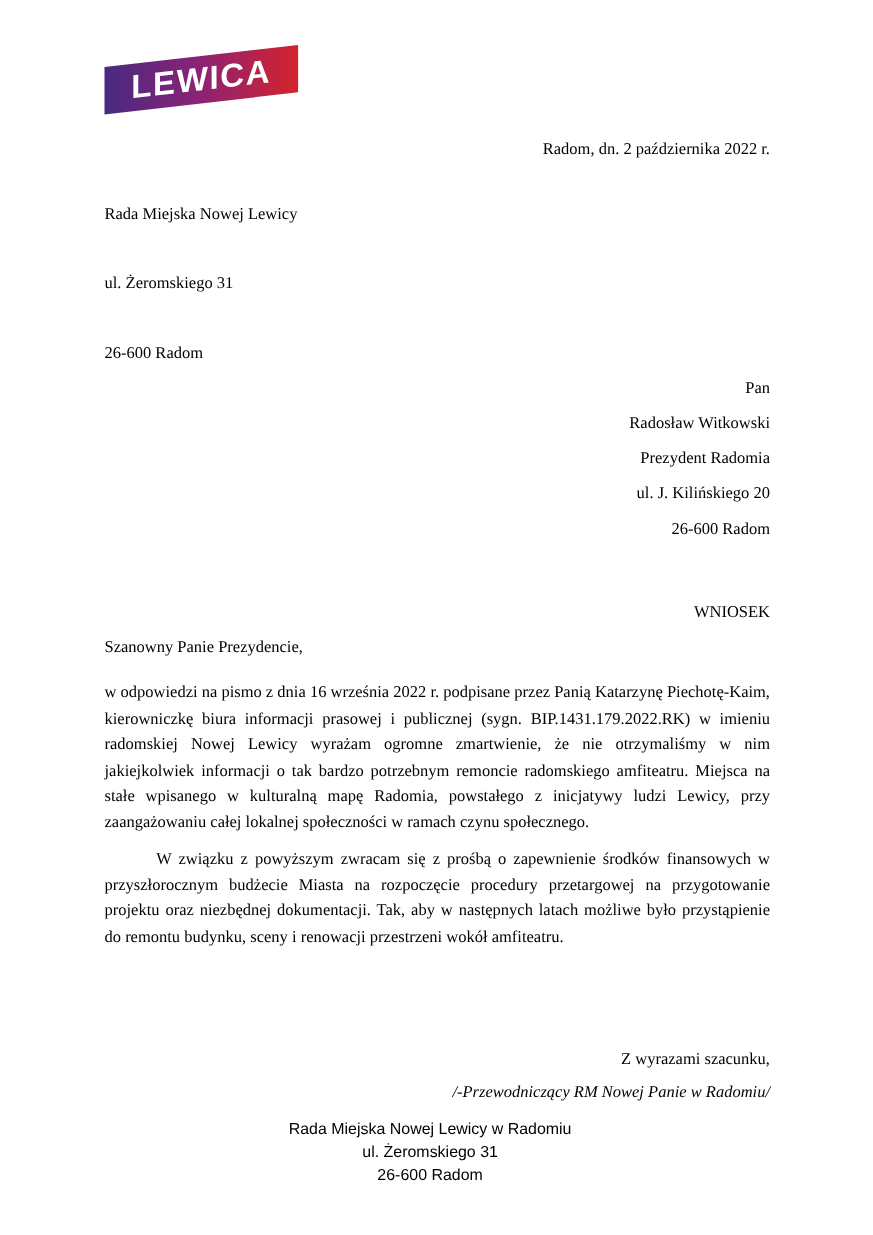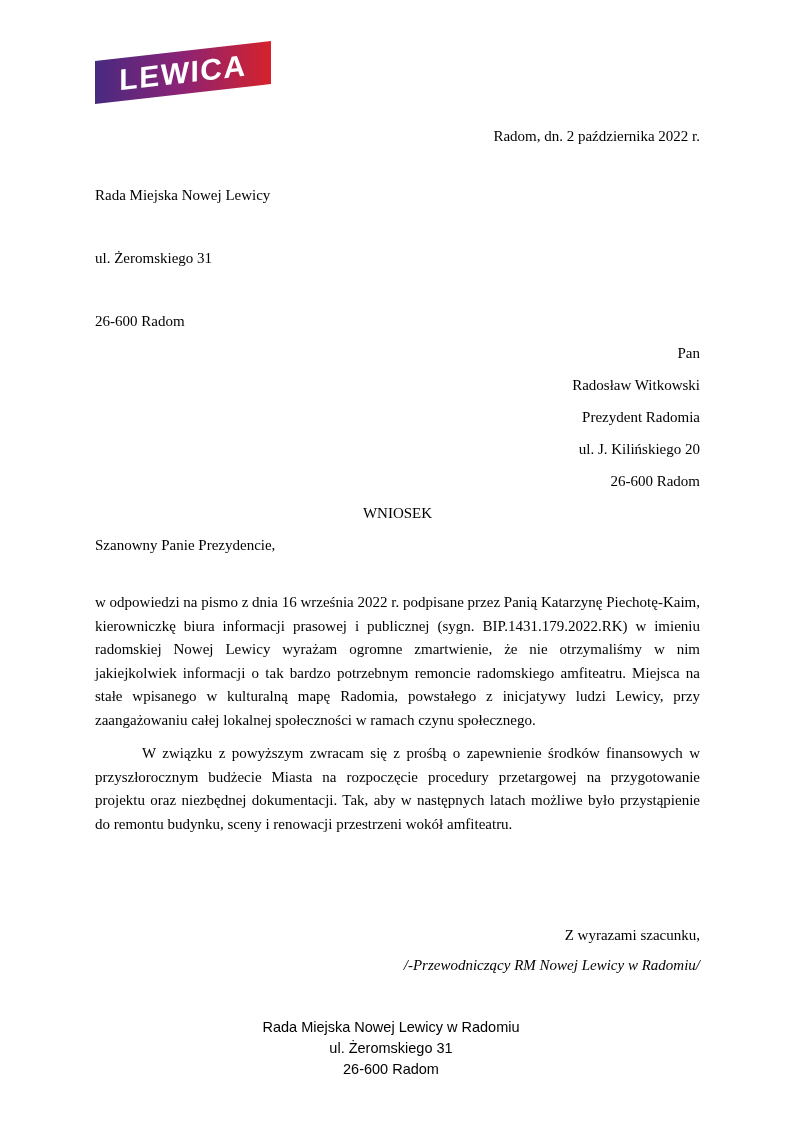--- a/index.html
+++ b/index.html
@@ -38,31 +38,31 @@
   }
 
   .date-line { text-align: right; line-height: 24px; }
 
   .sender { margin-top: 2px; }
   .sender .line { line-height: 32px; margin-top: 31px; }
 
   .recipient { text-align: right; }
   .recipient .line { line-height: 32px; }
 
-  .heading { text-align: center; line-height: 32px; }
+  .heading { text-align: right; line-height: 32px; margin-top: 44px; }
 
   .salutation { line-height: 32px; font-family: Liberation Serif, serif; }
 
   .body-par {
     margin: 0;
     margin-top: 10px;
     text-align: justify;
     line-height: 23.5px;
   }
-  .body-par.first { margin-top: 30px; text-indent: 0; }
+  .body-par.first { margin-top: 14px; text-indent: 0; }
   .body-par.indented { text-indent: 47px; }
 
   .signature { margin-top: 84px; text-align: right; }
   .signature .line { line-height: 30px; }
   .signature .line.italic { font-style: italic; }
 
   .page-footer {
     position: absolute;
     left: 0;
     right: 12px;
@@ -102,21 +102,21 @@
 
   <div class="heading">WNIOSEK</div>
 
   <div class="salutation">Szanowny Panie Prezydencie,</div>
 
   <p class="body-par first">w odpowiedzi na pismo z dnia 16 września 2022 r. podpisane przez Panią Katarzynę Piechotę-Kaim, kierowniczkę biura informacji prasowej i publicznej (sygn. BIP.1431.179.2022.RK) w imieniu radomskiej Nowej Lewicy wyrażam ogromne zmartwienie, że nie otrzymaliśmy w nim jakiejkolwiek informacji o tak bardzo potrzebnym remoncie radomskiego amfiteatru. Miejsca na stałe wpisanego w kulturalną mapę Radomia, powstałego z inicjatywy ludzi Lewicy, przy zaangażowaniu całej lokalnej społeczności w ramach czynu społecznego.</p>
   <p class="body-par indented">W związku z powyższym zwracam się z prośbą o zapewnienie środków finansowych w przyszłorocznym budżecie Miasta na rozpoczęcie procedury przetargowej na przygotowanie projektu oraz niezbędnej dokumentacji. Tak, aby w następnych latach możliwe było przystąpienie do remontu budynku, sceny i renowacji przestrzeni wokół amfiteatru.</p>
 
   <div class="signature">
     <div class="line">Z wyrazami szacunku,</div>
-    <div class="line italic">/-Przewodniczący RM Nowej Lewicy w Radomiu/</div>
+    <div class="line italic">/-Przewodniczący RM Nowej Panie w Radomiu/</div>
   </div>
 
   <div class="page-footer">
     <div class="line">Rada Miejska Nowej Lewicy w Radomiu</div>
     <div class="line">ul. Żeromskiego 31</div>
     <div class="line">26-600 Radom</div>
   </div>
 
 </div>
 

